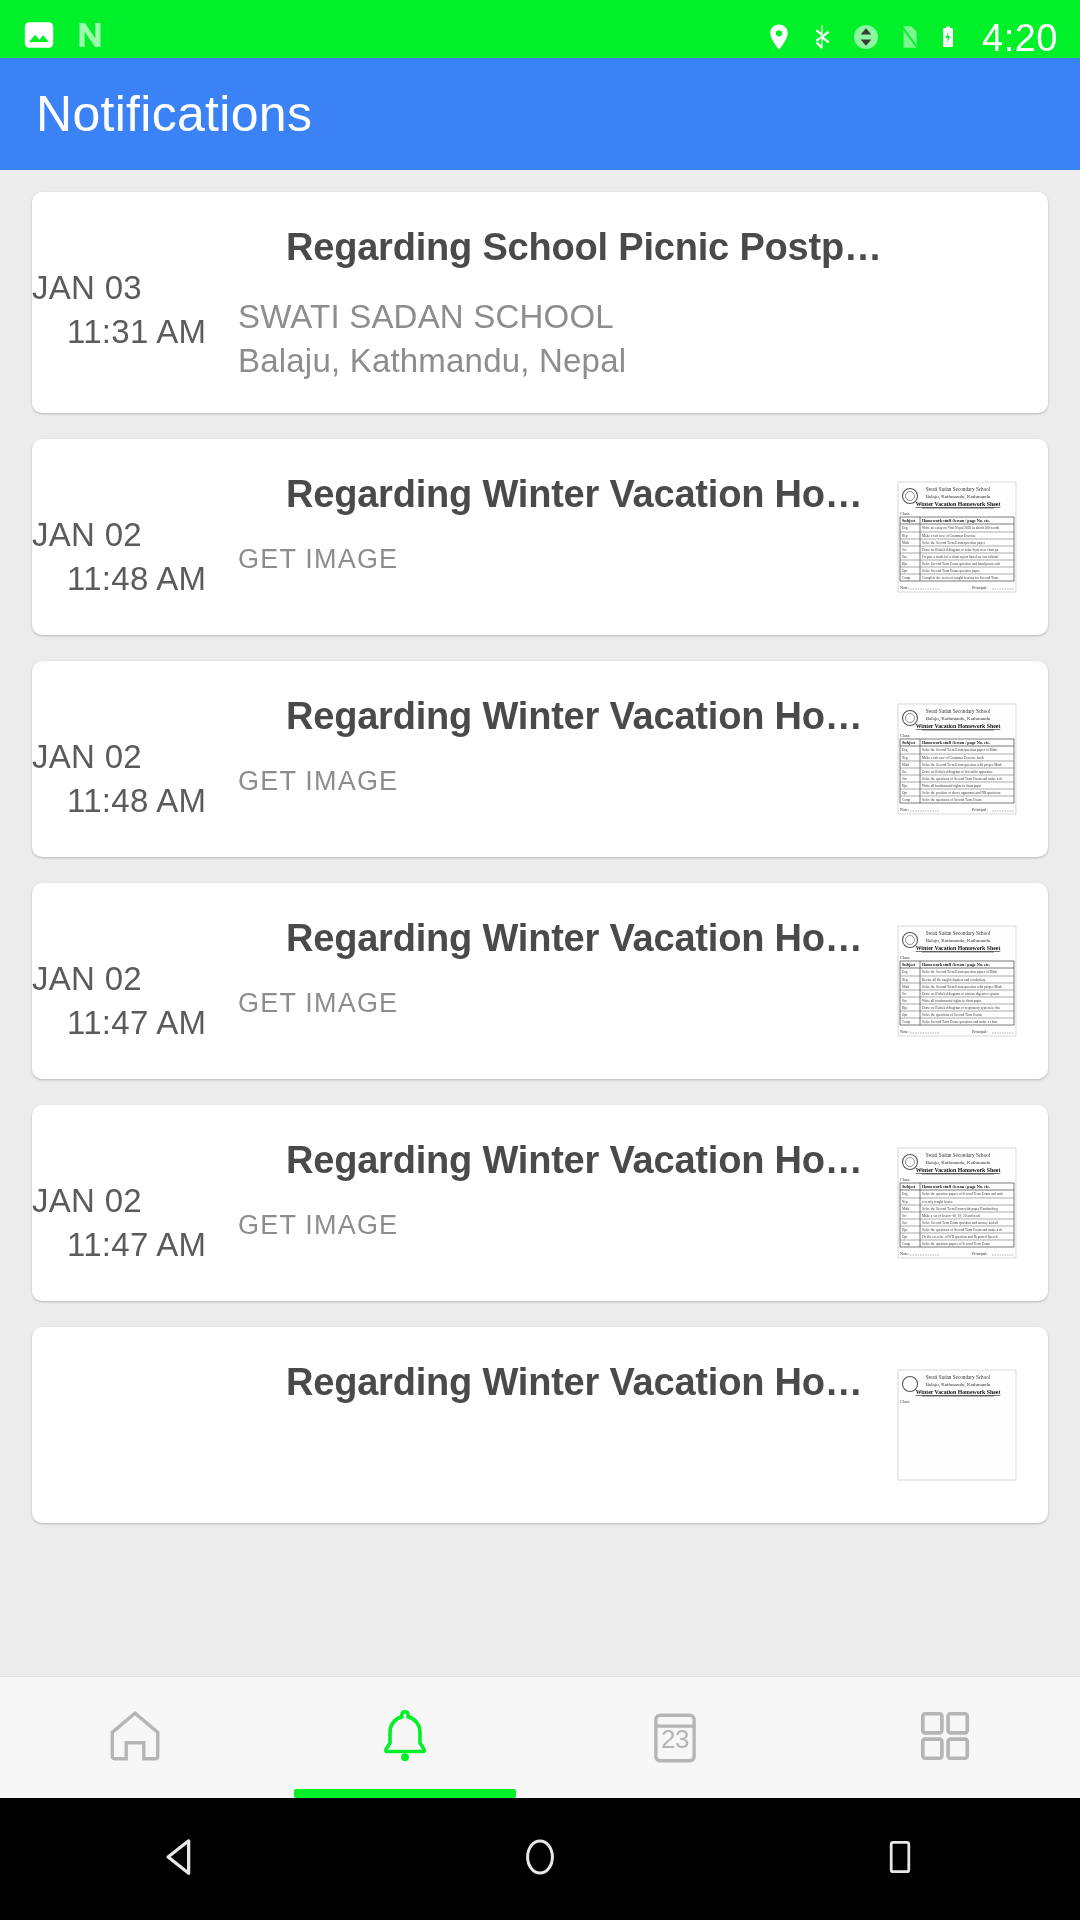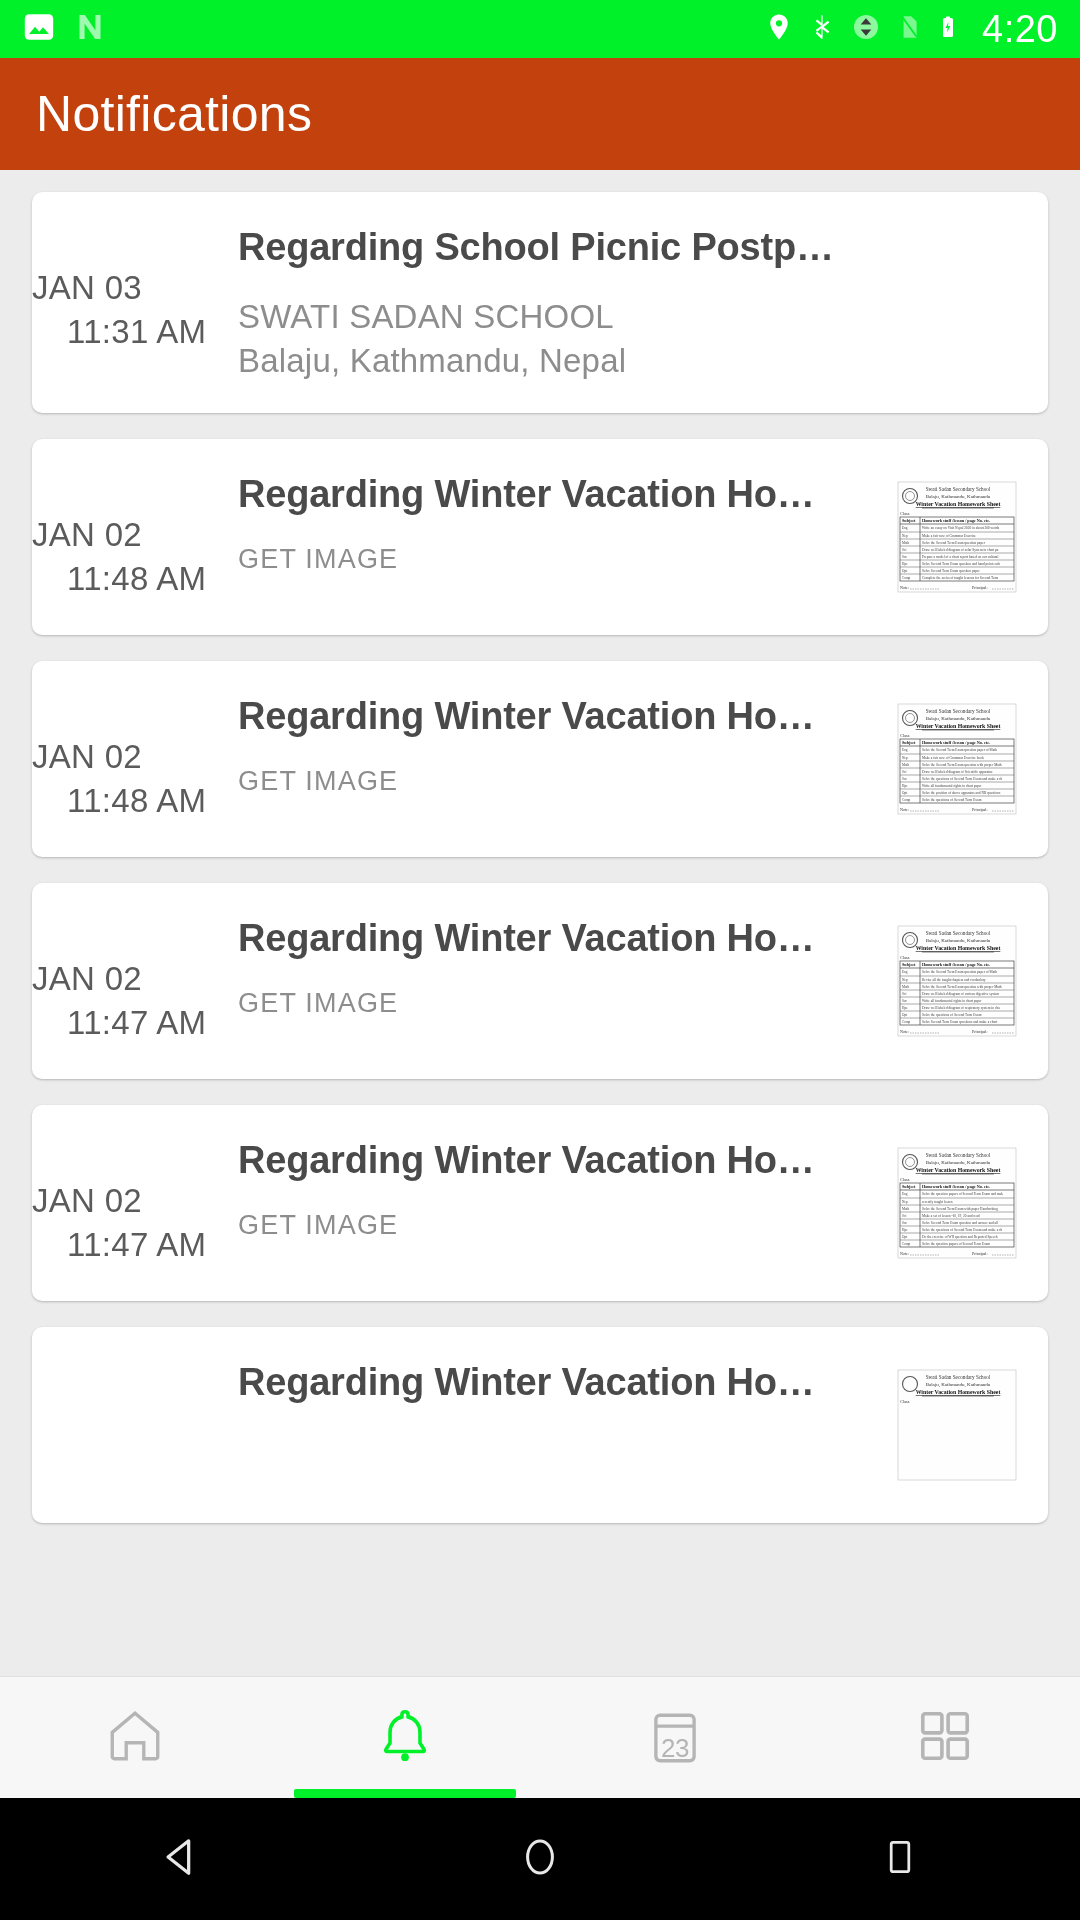--- a/index.html
+++ b/index.html
@@ -7,30 +7,30 @@
     width:1080px; height:1920px;
     font-family:"Liberation Sans", sans-serif;
     background:#ececed;
     overflow:hidden;
   }
   .phone { position:relative; width:1080px; height:1920px; display:flex; flex-direction:column; }
 
   
   .statusbar {
     height:58px; background:#00f12a; flex:0 0 58px;
-    display:flex; align-items:center; padding:0 22px;
+    display:flex; align-items:flex-start; padding:17px 22px;
   }
   .sb-left { display:flex; align-items:center; gap:16px; }
   .sb-right { display:flex; align-items:center; gap:14px; margin-left:auto; }
   .sb-time { color:#fff; font-size:38px; letter-spacing:0.5px; margin-left:8px; }
   .sb-ico { display:block; }
 
   
   .appbar {
-    background:#c2410c; flex:0 0 112px;
+    background:#3b82f6; flex:0 0 112px;
     display:flex; align-items:center; padding:0 36px;
   }
   .appbar-title { color:#fff; font-size:50px; font-weight:400; letter-spacing:0.3px; }
 
   
   .list {
     flex:1 1 auto; background:#ececed;
     padding:22px 0 0 0; overflow:hidden; position:relative;
   }
   .card {
@@ -41,21 +41,21 @@
   }
   .card-date {
     flex:0 0 206px; padding-top:74px;
     text-align:left; color:#5b5b5b;
   }
   .card-date .d1 { font-size:33px; line-height:44px; letter-spacing:0.3px; }
   .card-date .d2 { font-size:33px; line-height:44px; letter-spacing:0.3px;padding-left:35px; }
   .card-body { flex:1 1 auto; padding:34px 10px 30px 0; min-width:0; }
   .card-title {
     font-size:38px; font-weight:bold; color:#4a4a4a;
-    white-space:nowrap; overflow:hidden; letter-spacing:-0.2px;
+    white-space:nowrap; overflow:hidden; letter-spacing:-0.2px;margin-left:48px;
   }
   .card-sub {
     margin-top:26px; font-size:33px; color:#8d8d8d;
     line-height:44px; letter-spacing:0.2px;
   }
   .card-sub .ln { display:block; }
   .card-action {
     margin-top:28px; font-size:27px; color:#8d8d8d; letter-spacing:1.2px;
   }
   .card-thumb {
@@ -457,21 +457,21 @@
         </svg>
       </span>
       <div class="tab-underline"></div>
     </div>
     <div class="tab">
       <span class="cal-wrap">
         <svg width="62" height="62" viewBox="0 0 24 24" fill="none" stroke="#b5b5b5" stroke-width="1.3">
           <rect x="4.6" y="3.2" width="14.8" height="17.6" rx="1.6"></rect>
           <line x1="4.6" y1="7.4" x2="19.4" y2="7.4"></line>
         </svg>
-        <span class="cal-num" style="top:26px;">23</span>
+        <span class="cal-num" style="top:17px;">23</span>
       </span>
     </div>
     <div class="tab">
       <span>
         <svg width="62" height="62" viewBox="0 0 24 24" fill="none" stroke="#b5b5b5" stroke-width="1.4">
           <rect x="3.4" y="3.4" width="7.4" height="7.4" rx="0.9"></rect>
           <rect x="13.2" y="3.4" width="7.4" height="7.4" rx="0.9"></rect>
           <rect x="3.4" y="13.2" width="7.4" height="7.4" rx="0.9"></rect>
           <rect x="13.2" y="13.2" width="7.4" height="7.4" rx="0.9"></rect>
         </svg>

